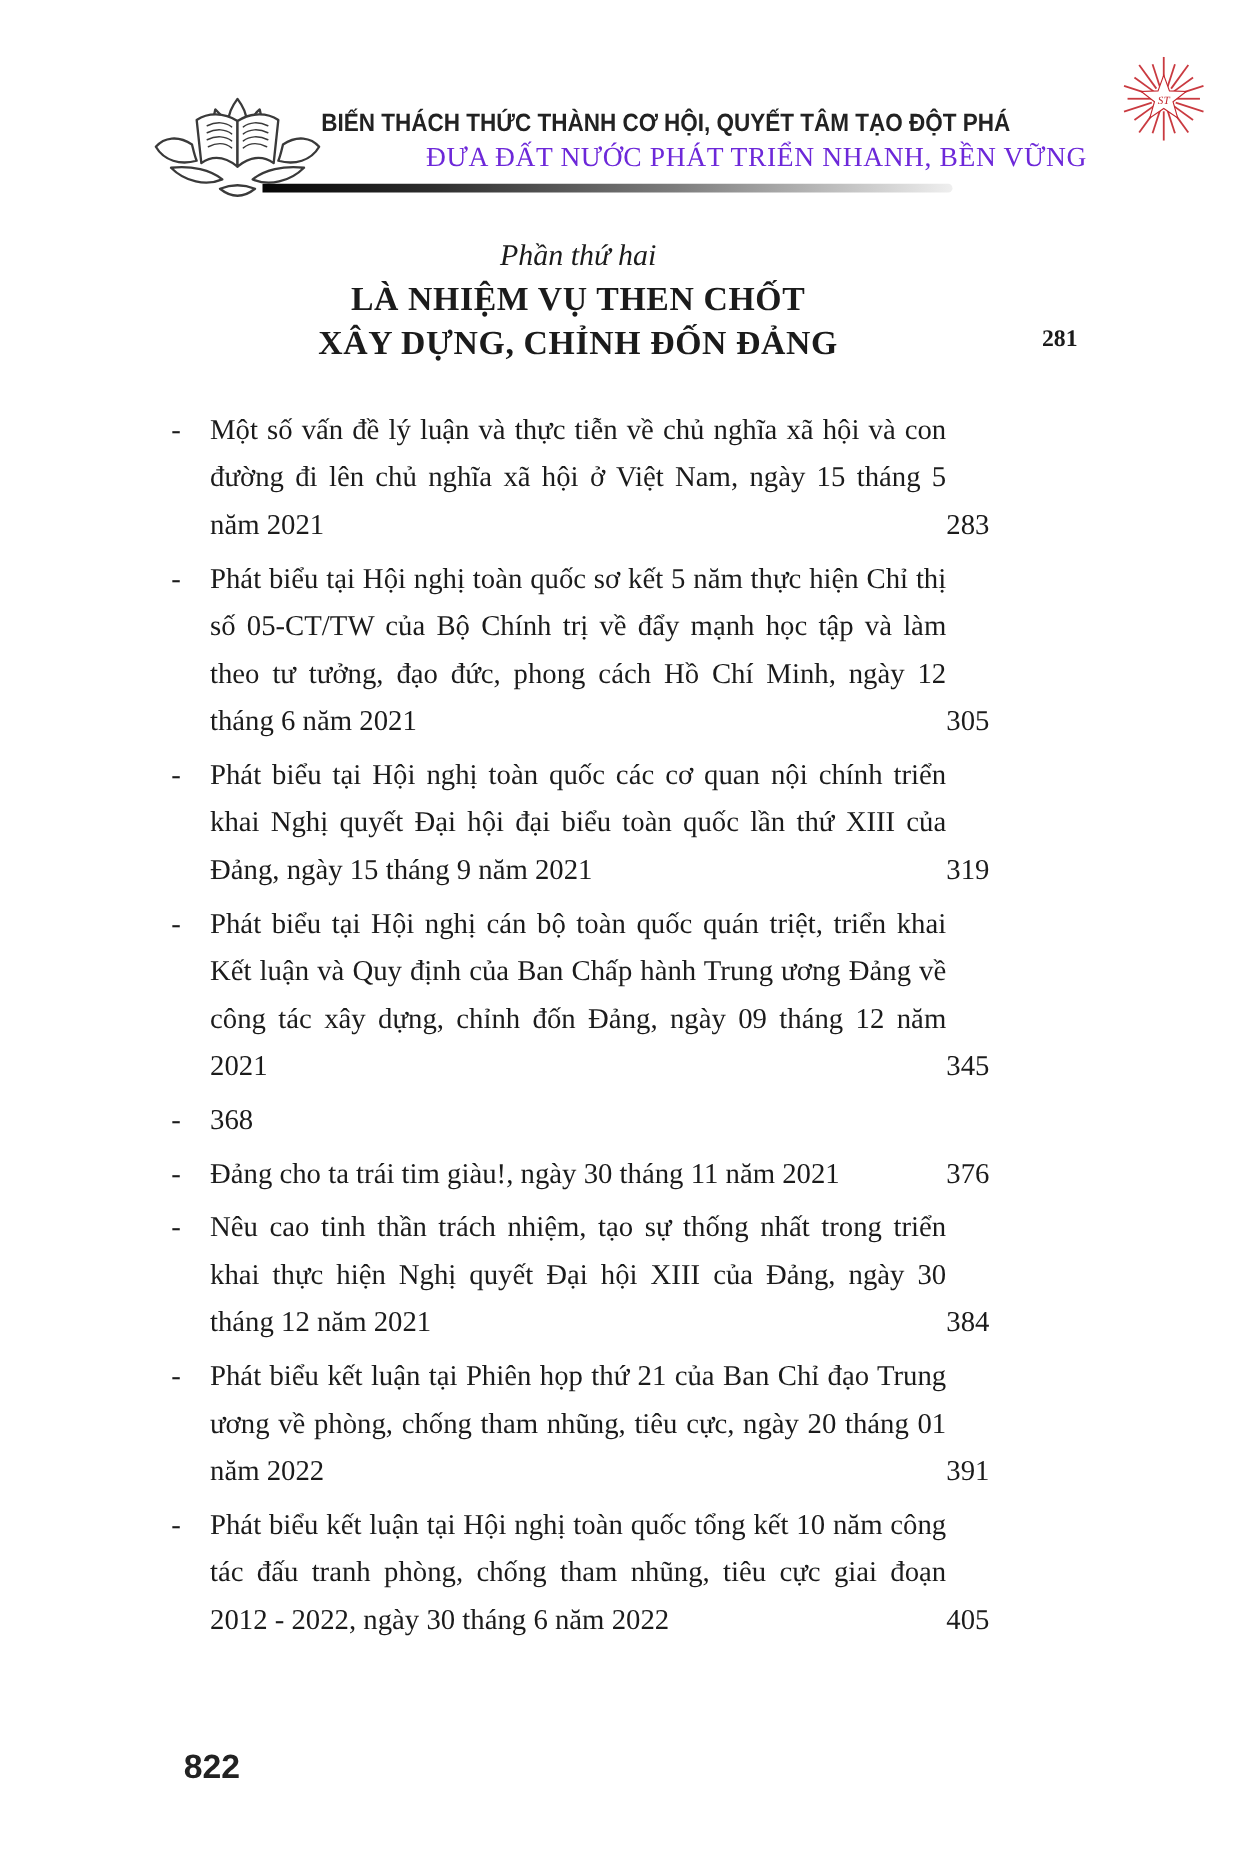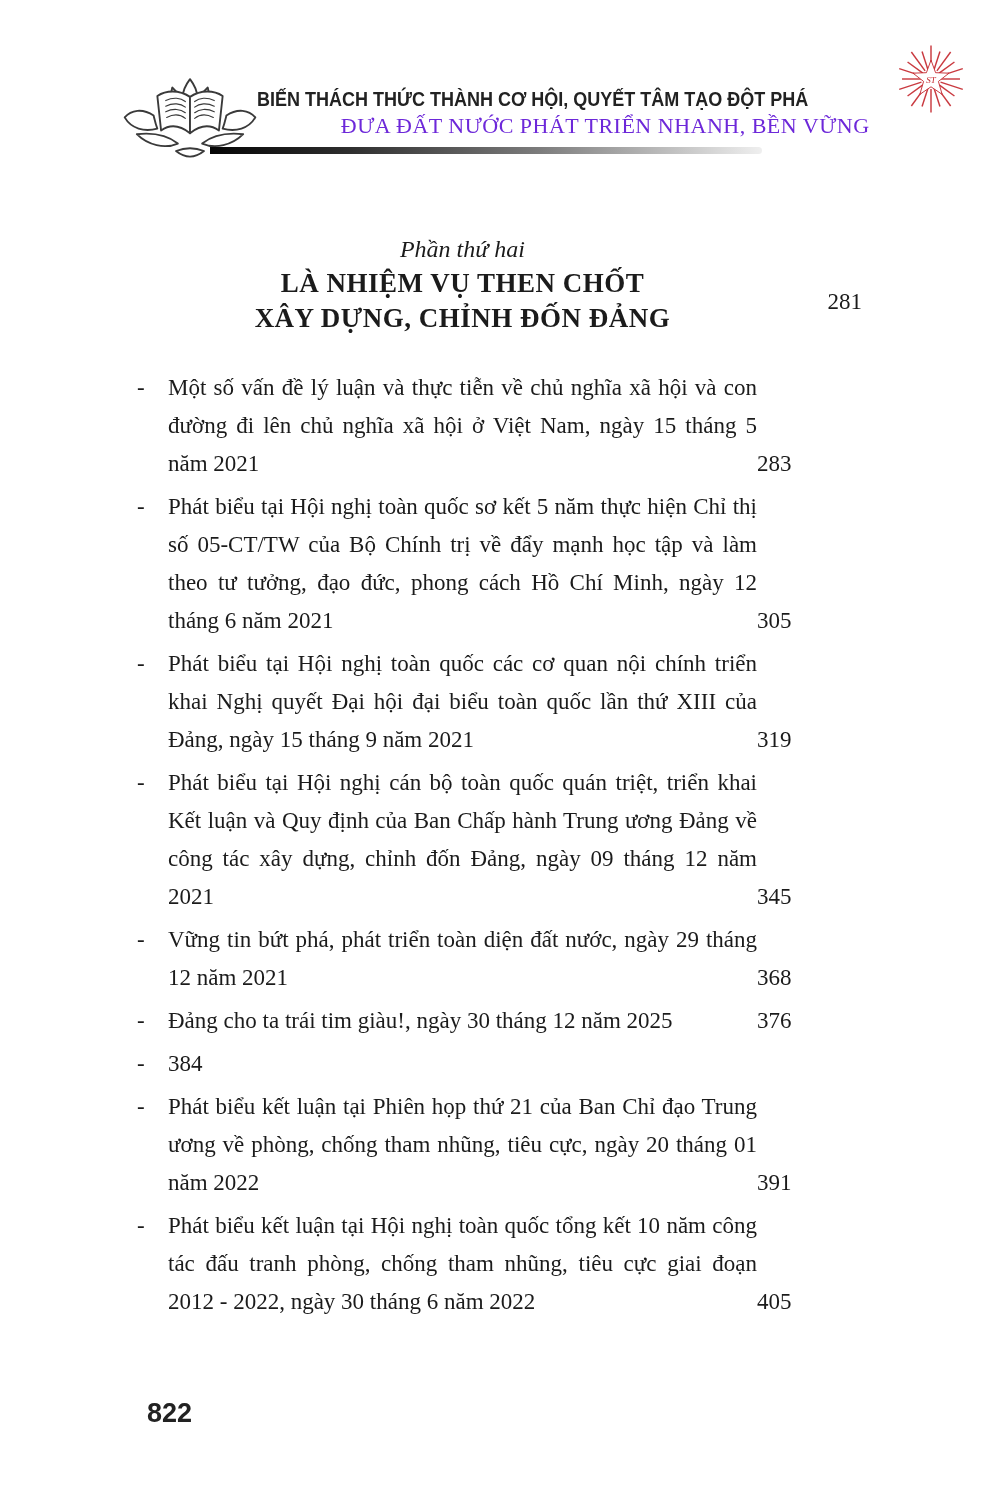--- a/index.html
+++ b/index.html
@@ -27,26 +27,26 @@
     white-space:nowrap;letter-spacing:0.5px;
   }
   .hdr-bar{
     position:absolute;left:210px;top:147px;width:552px;height:7px;
     background:linear-gradient(to right,#050505 0%,#2e2e2e 25%,#7d7d7d 60%,#c4c4c4 85%,#efefef 100%);
     border-radius:0 4px 4px 0;
   }
   .emblem{position:absolute;left:892px;top:40px;width:78px;height:78px;}
   
   .toc{position:absolute;left:137px;top:188px;width:725px;}
-  .section-head{position:relative;padding:0 105px 0 31px;text-align:center;margin-top:44px;}
+  .section-head{position:relative;padding:0 105px 0 31px;text-align:center;}
   .part-label{font-style:italic;font-size:24px;line-height:34px;}
   .part-title{font-weight:700;font-size:27px;line-height:35px;letter-spacing:0.5px;}
   .section-page{
-    position:absolute;right:0;bottom:17px;
-    font-size:23px;font-weight:400;line-height:35px;
+    position:absolute;right:0;bottom:3px;
+    font-size:19px;font-weight:700;line-height:35px;
   }
   .entries{margin-top:33px;}
   .entry{display:flex;margin-bottom:5px;font-size:23px;line-height:38px;}
   .dash{width:31px;flex:none;}
   .entry-text{width:589px;flex:none;text-align:justify;}
   .entry-page{width:105px;flex:none;align-self:flex-end;}
   
   .folio{
     position:absolute;left:124px;top:1398px;
     font-family:"Liberation Sans","DejaVu Sans",sans-serif;
@@ -138,32 +138,32 @@
       </div>
 
       <div class="entry">
         <span class="dash">-</span>
         <span class="entry-text">Phát biểu tại Hội nghị cán bộ toàn quốc quán triệt, triển khai Kết luận và Quy định của Ban Chấp hành Trung ương Đảng về công tác xây dựng, chỉnh đốn Đảng, ngày 09 tháng 12 năm 2021</span>
         <span class="entry-page">345</span>
       </div>
 
       <div class="entry">
         <span class="dash">-</span>
-        <span class="entry-text">Vững tin bứt phá, phát triển toàn diện đất nước, ngày 29 tháng 12 năm 2021</span>
         <span class="entry-page">368</span>
       </div>
 
       <div class="entry">
         <span class="dash">-</span>
-        <span class="entry-text">Đảng cho ta trái tim giàu!, ngày 30 tháng 12 năm 2025</span>
+        <span class="entry-text">Đảng cho ta trái tim giàu!, ngày 30 tháng 11 năm 2021</span>
         <span class="entry-page">376</span>
       </div>
 
       <div class="entry">
         <span class="dash">-</span>
+        <span class="entry-text">Nêu cao tinh thần trách nhiệm, tạo sự thống nhất trong triển khai thực hiện Nghị quyết Đại hội XIII của Đảng, ngày 30 tháng 12 năm 2021</span>
         <span class="entry-page">384</span>
       </div>
 
       <div class="entry">
         <span class="dash">-</span>
         <span class="entry-text">Phát biểu kết luận tại Phiên họp thứ 21 của Ban Chỉ đạo Trung ương về phòng, chống tham nhũng, tiêu cực, ngày 20 tháng 01 năm 2022</span>
         <span class="entry-page">391</span>
       </div>
 
       <div class="entry">

